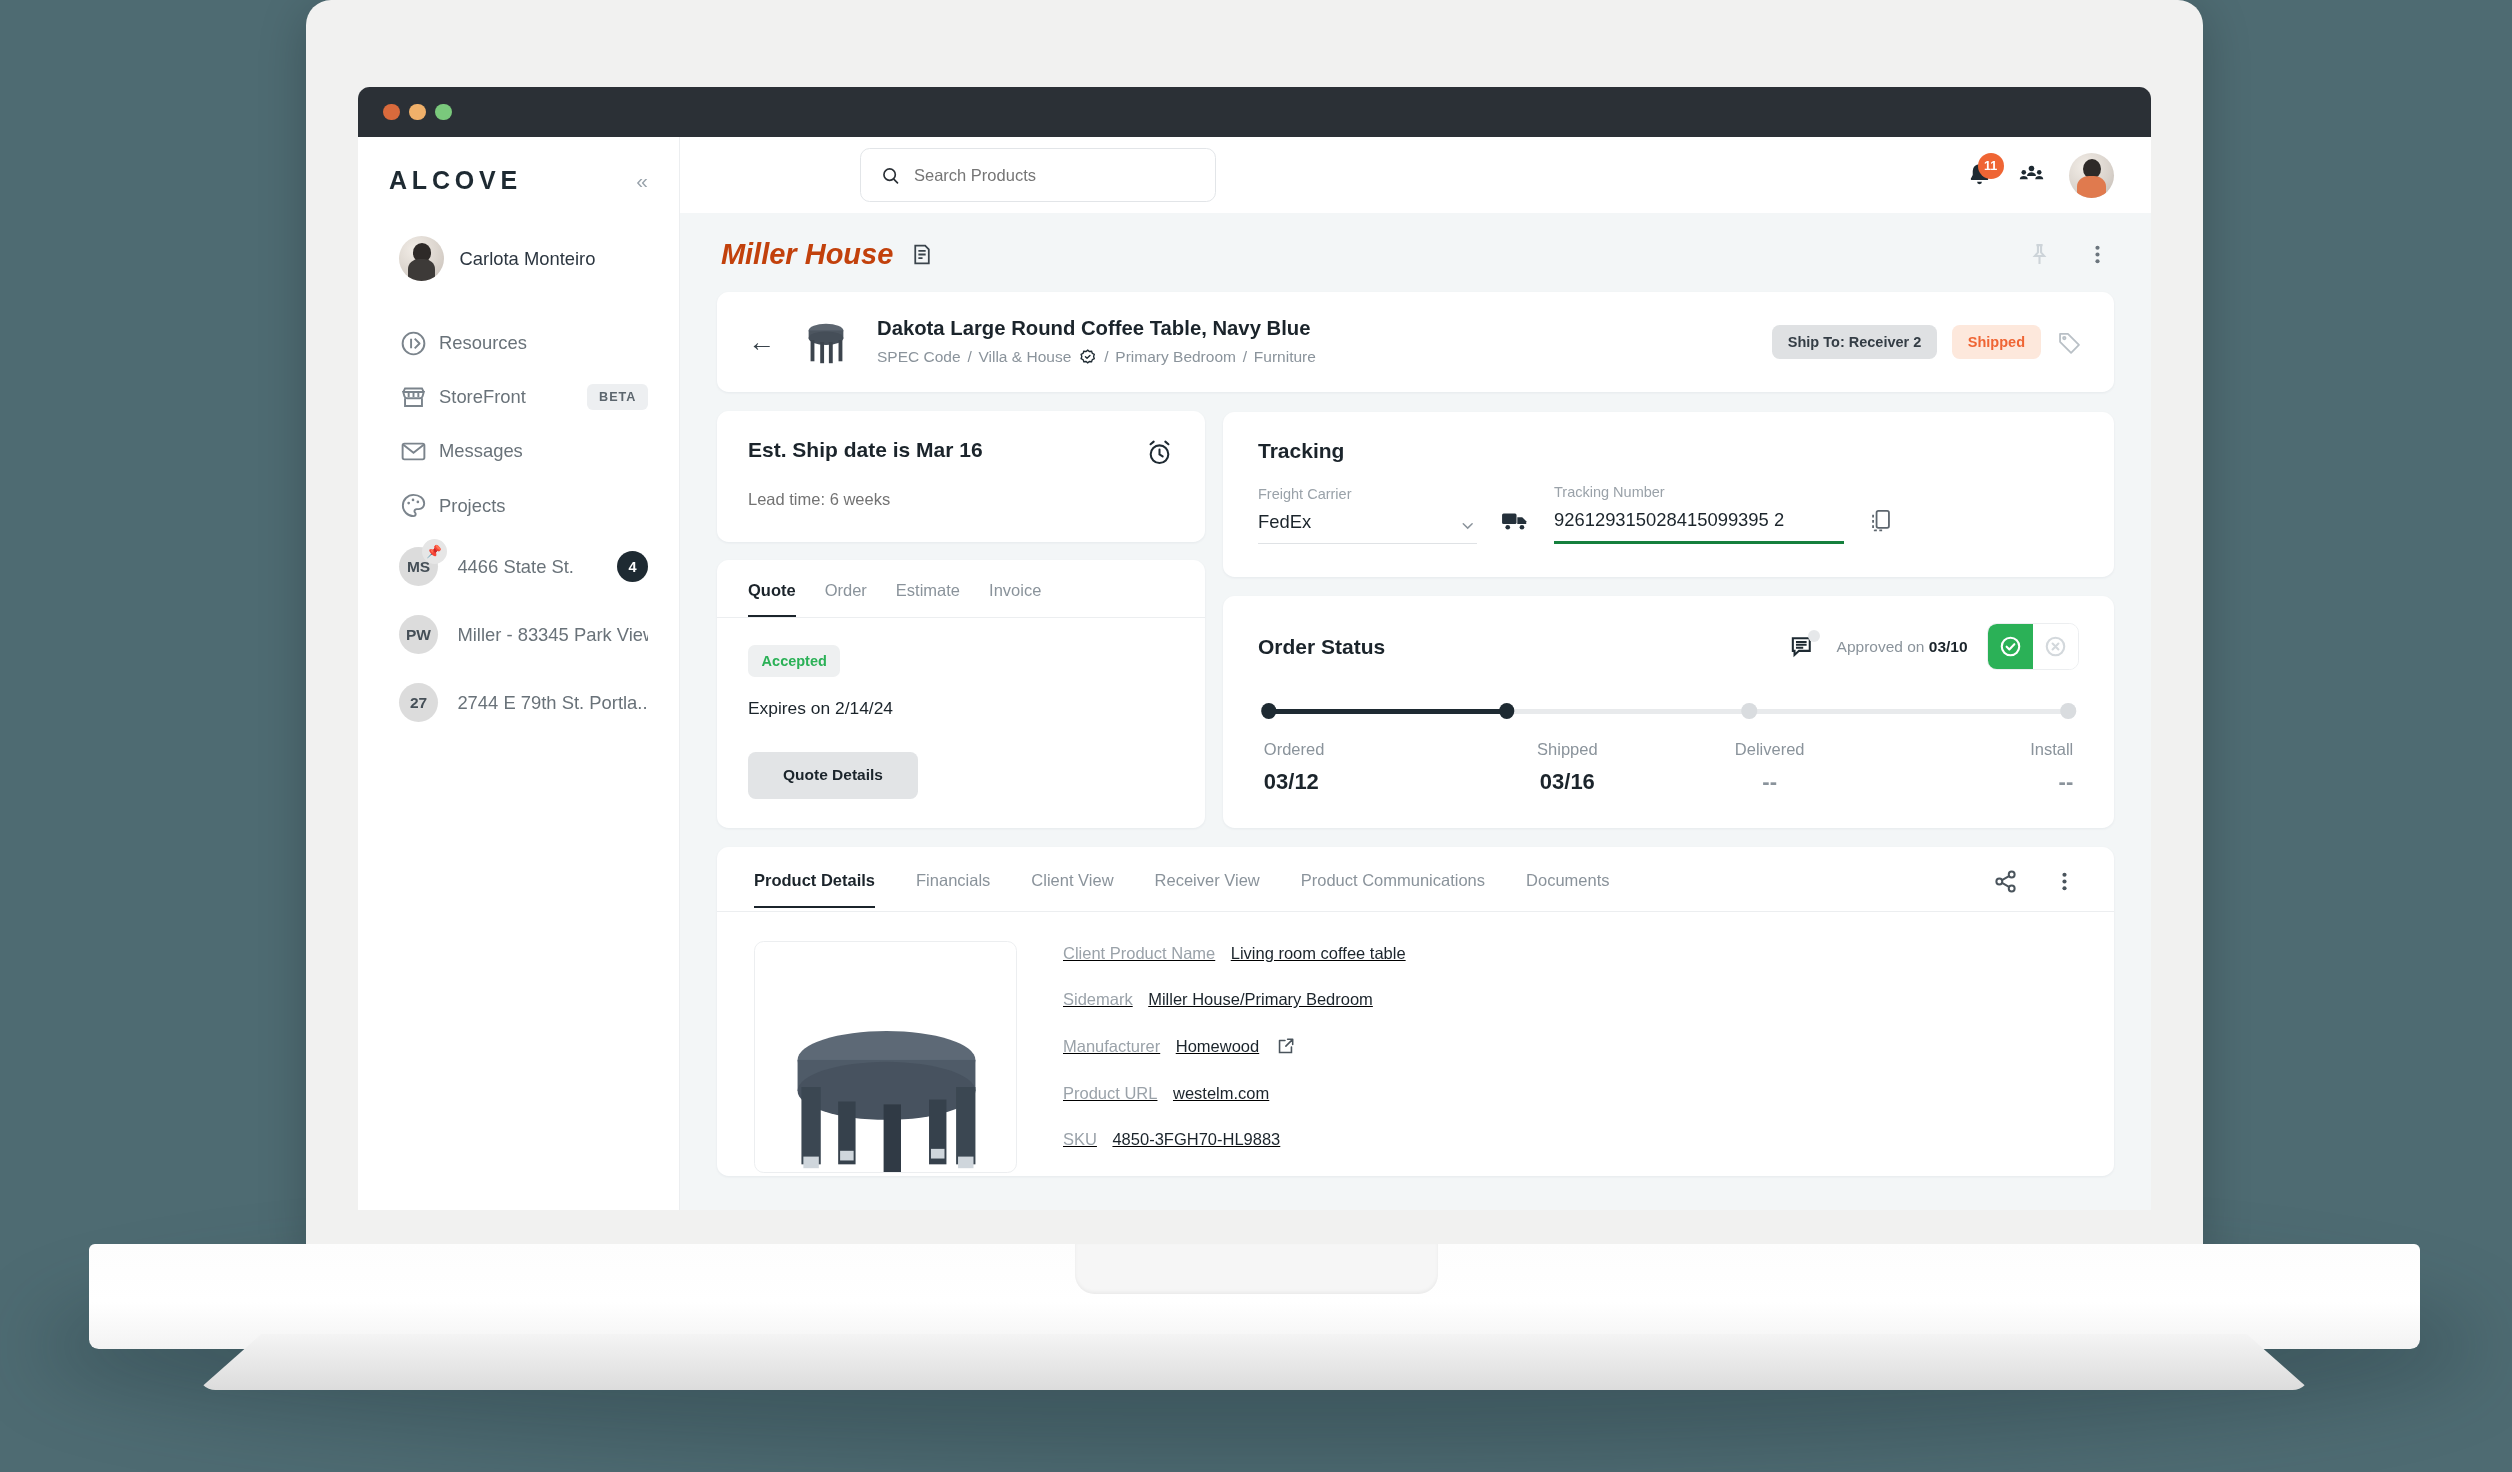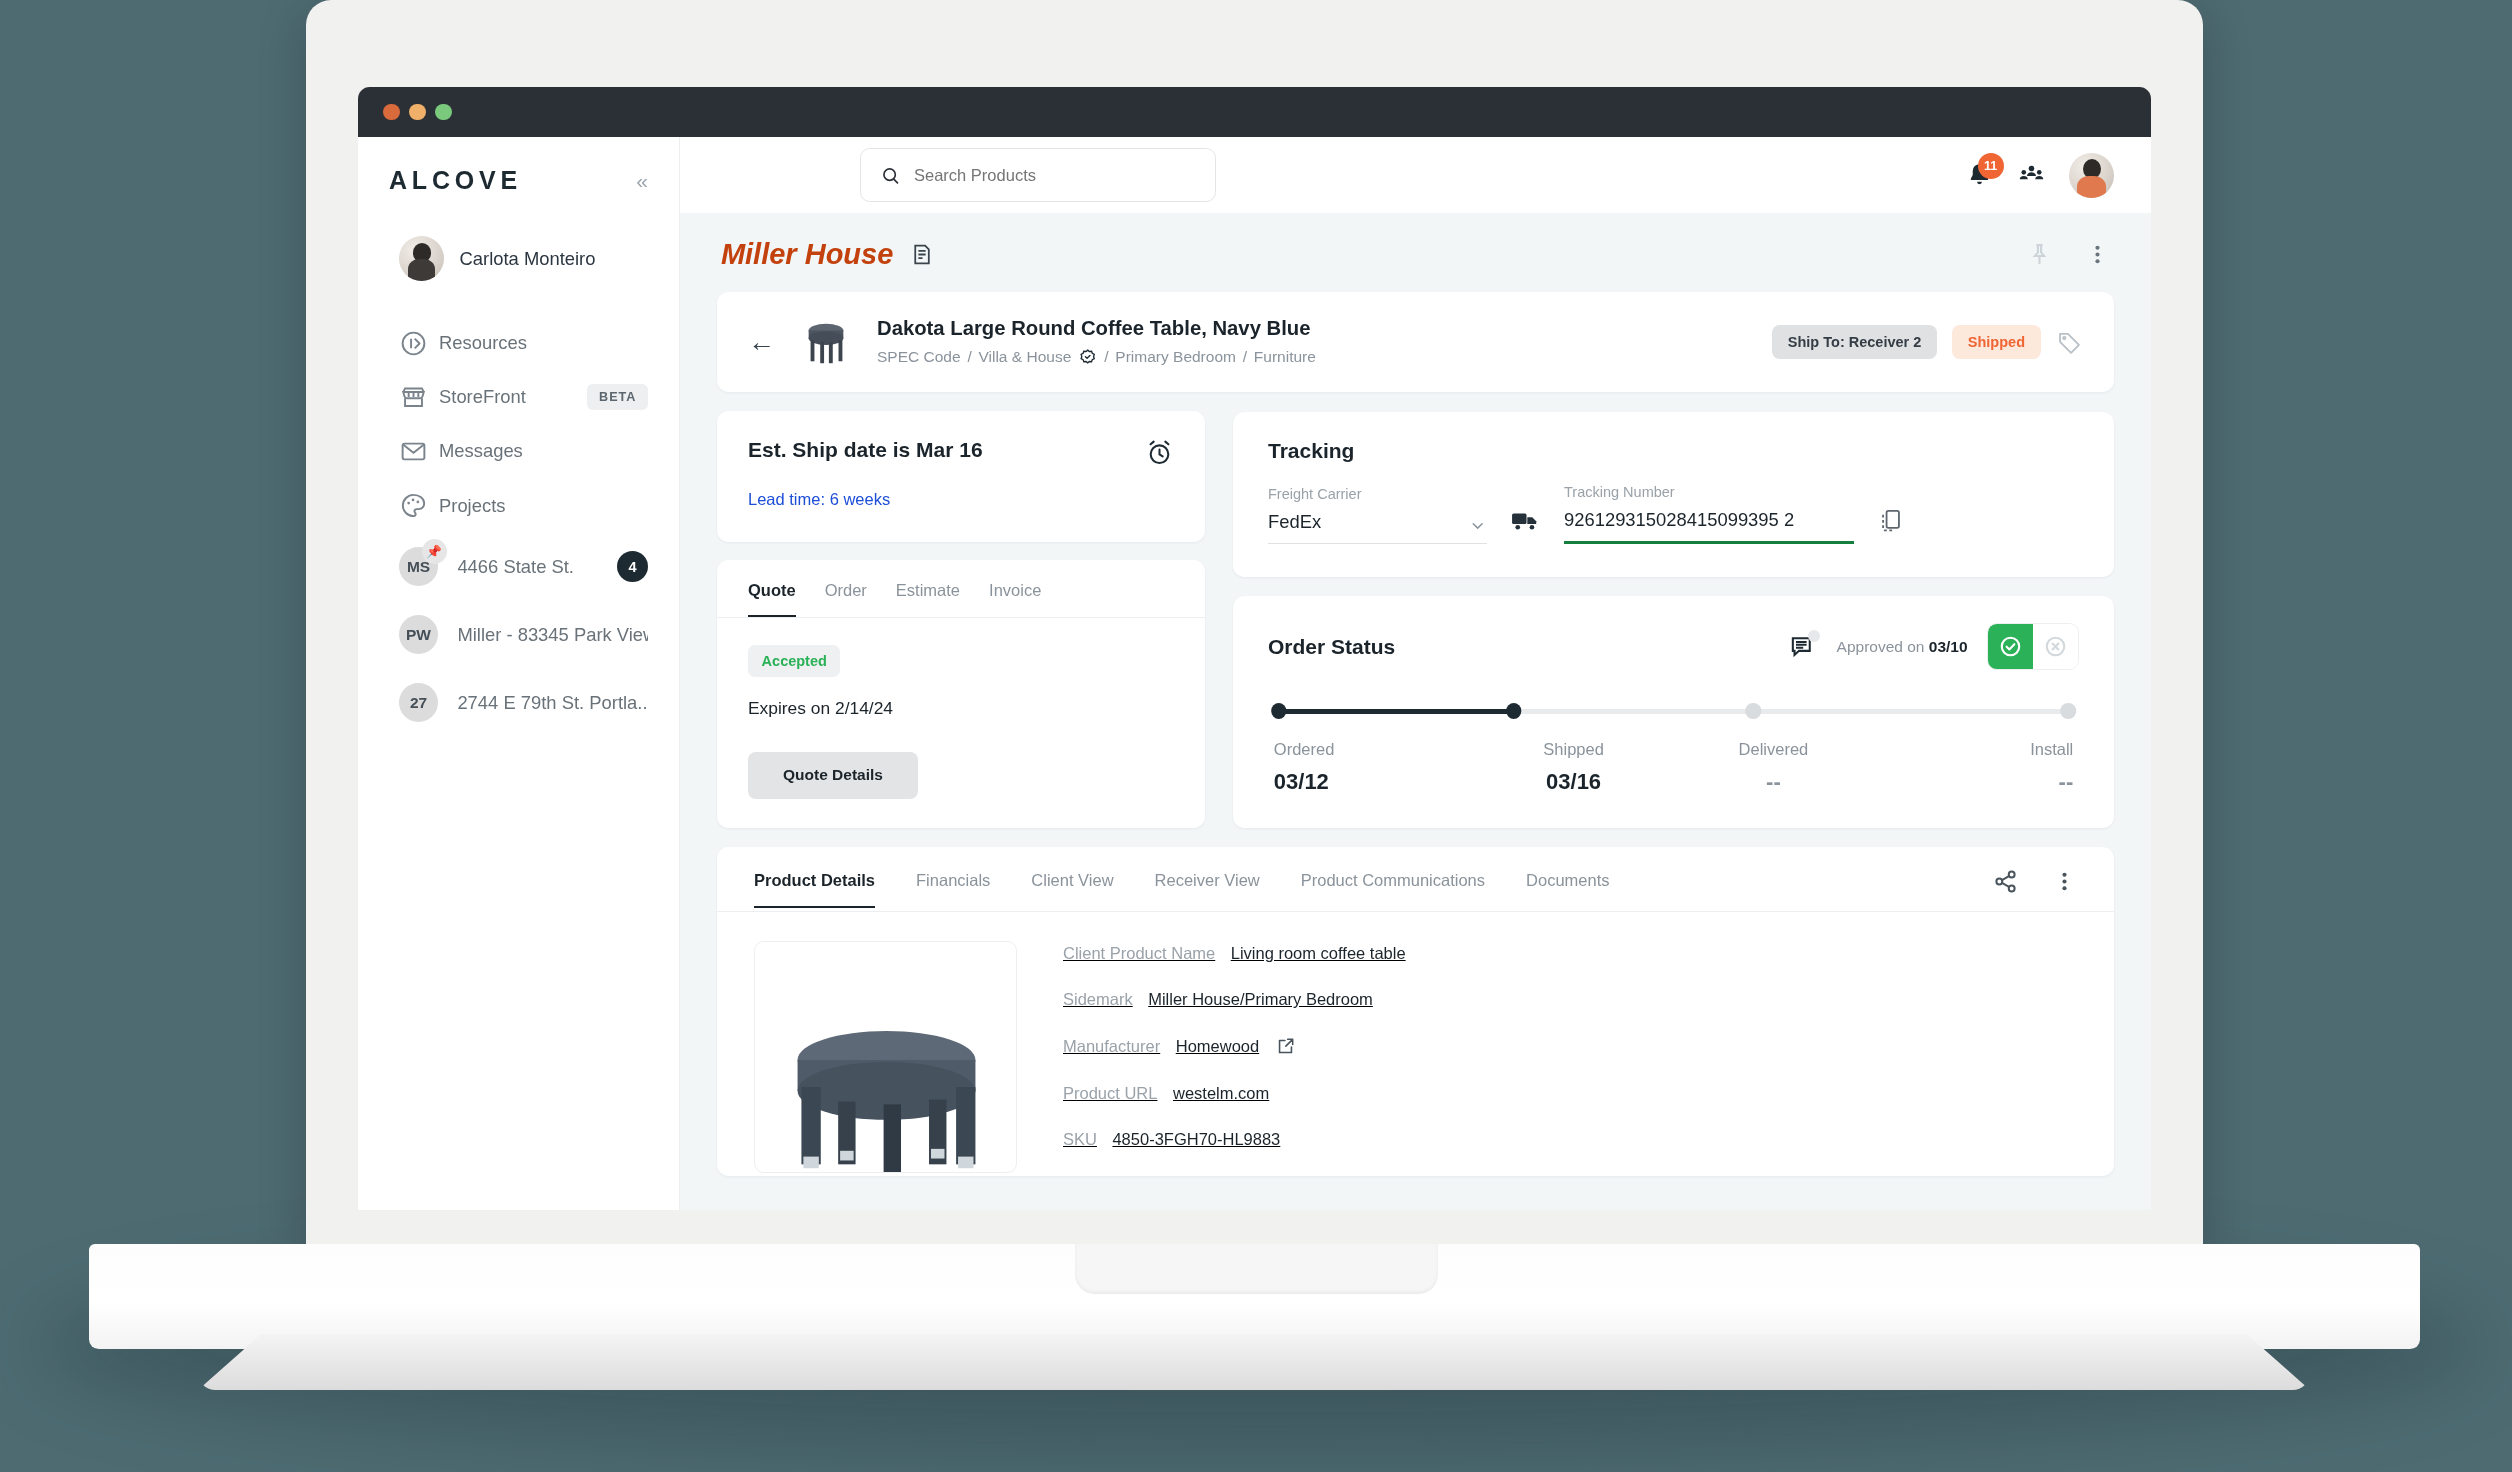--- a/index.html
+++ b/index.html
@@ -191,28 +191,28 @@
   .pill-grey {
     background: #dfe1e3; color: #343d45; font-size: 14.5px; font-weight: 700;
     padding: 8.7px 15.5px; border-radius: 7.7px;
   }
   .pill-orange {
     background: #fde8dc; color: #ef6534; font-size: 14.5px; font-weight: 700;
     padding: 8.7px 15.5px; border-radius: 7.7px;
   }
 
   
-  #row { display: flex; gap: 28px; margin-top: 19.4px; align-items: flex-end; }
+  #row { display: flex; gap: 18px; margin-top: 19.4px; align-items: flex-end; }
   #col-left { width: 488px; flex-shrink: 0; }
   #col-right { flex: 1; }
 
   #ship-card { padding: 27px 31px 33px 31px; }
   #ship-head { display: flex; align-items: flex-start; }
   #ship-title { font-size: 21px; font-weight: 700; color: #1b242b; }
-  #ship-lead { font-size: 16.5px; color: #1d4ed8; margin-top: 23px; }
+  #ship-lead { font-size: 16.5px; color: #737373; margin-top: 23px; }
 
   #quote-card { margin-top: 17.4px; padding: 0 0 29px 0; }
   .tabs { display: flex; gap: 29px; border-bottom: 1px solid #eceef0; padding: 21px 31px 0 31px; }
   .tab { font-size: 16.5px; color: #8a939b; padding-bottom: 15.5px; cursor: pointer; border-bottom: 2.9px solid transparent; }
   .tab.active { color: #1b242b; font-weight: 700; border-bottom-color: #1b242b; }
   #quote-body { padding: 27px 31px 0 31px; }
   .chip-accepted {
     display: inline-block; background: #eef0f1; color: #2bb157;
     font-size: 14.5px; font-weight: 700; padding: 7.7px 13.6px; border-radius: 6.8px;
   }

